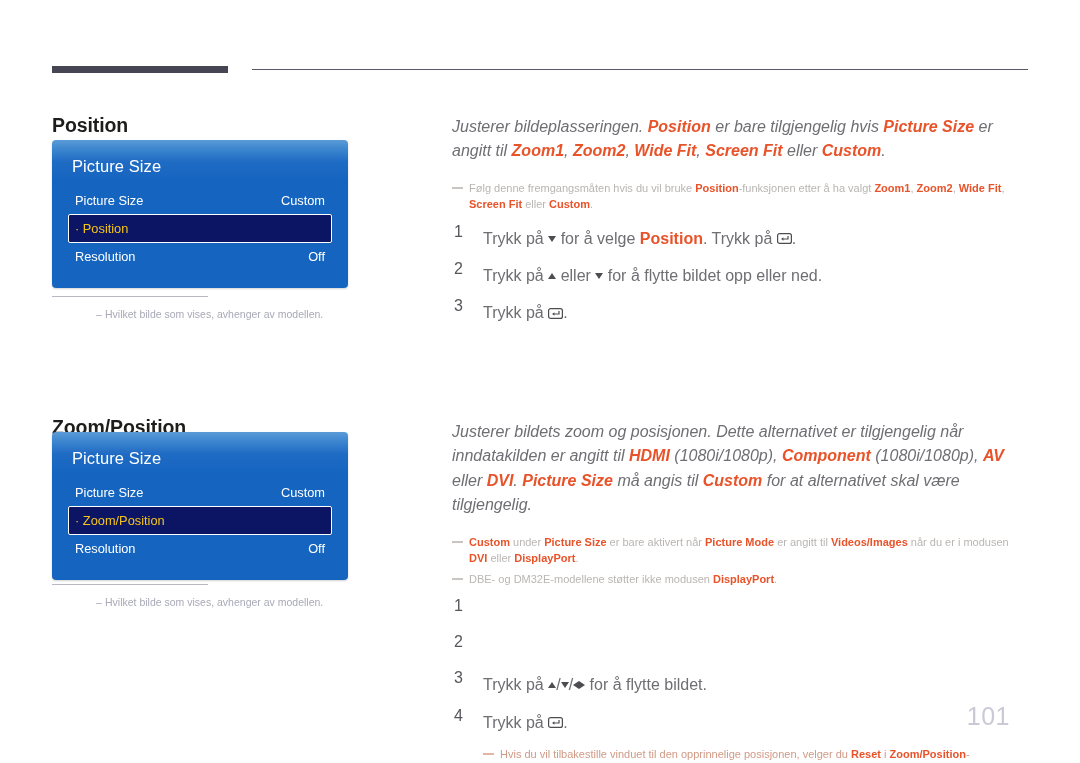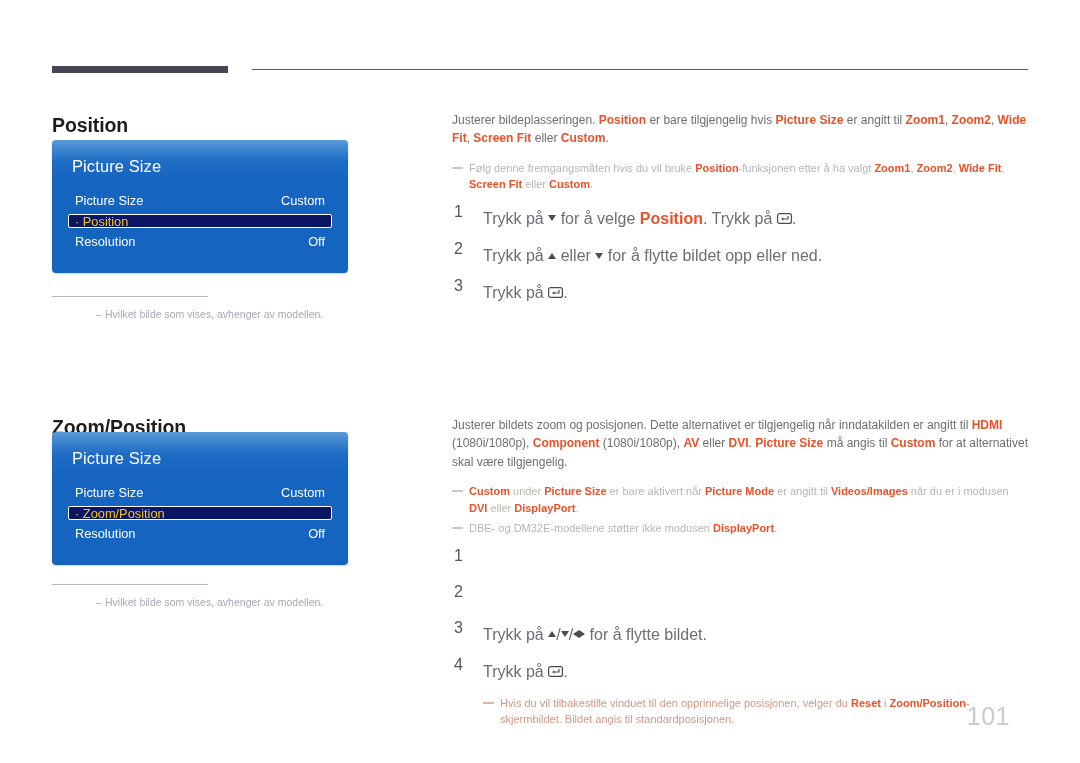--- a/index.html
+++ b/index.html
@@ -84,21 +84,21 @@
     font-size: 12.8px;
     color: #ffffff;
     box-sizing: border-box;
   }
   .osd-row .osd-label { white-space: pre; }
   .osd-row .osd-value { color: #ffffff; }
   .osd-row.selected {
     background: #0c1464;
     border: 1px solid #ffffff;
     border-radius: 2px;
-    height: 14px;
+    height: 29px;
     padding: 0 6px;
   }
   .osd-row.selected .osd-label { color: #f5c518; }
 
   
   .panel-note {
     position: absolute;
     width: 300px;
   }
   #note-position { left: 52px; top: 296px; }
@@ -120,23 +120,24 @@
     width: 9px;
     color: #a9a9b8;
   }
 
   
   .rightcol { position: absolute; left: 452px; width: 578px; }
   #right-position { top: 99px; }
   #right-zoomposition { top: 404px; }
 
   .body-para {
-    font-size: 12px;
+    font-size: 16px;
     line-height: 1.53;
     color: #6e6e73;
+    font-style: italic;
   }
   .body-para b { color: #e8532a; font-weight: bold; }
 
   
   .dash-note {
     position: relative;
     padding-left: 17px;
     margin-top: 4px;
     font-size: 11px;
     line-height: 1.5;

